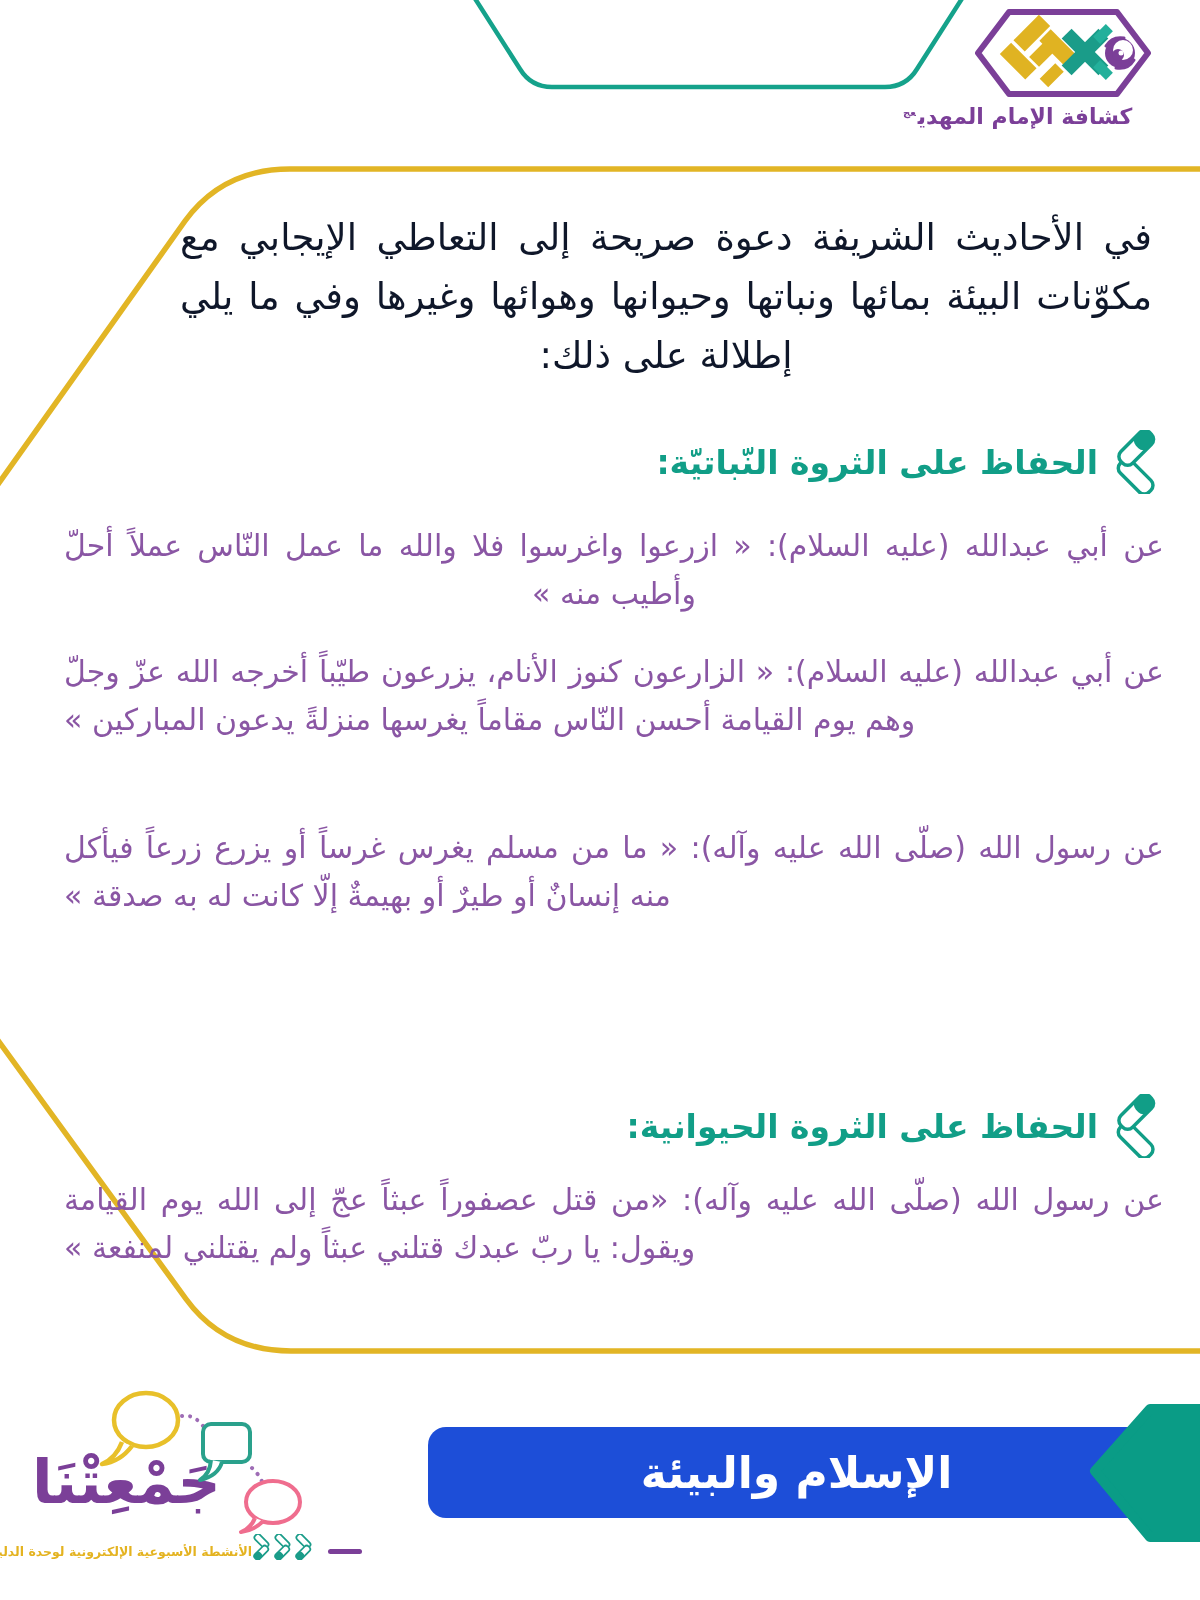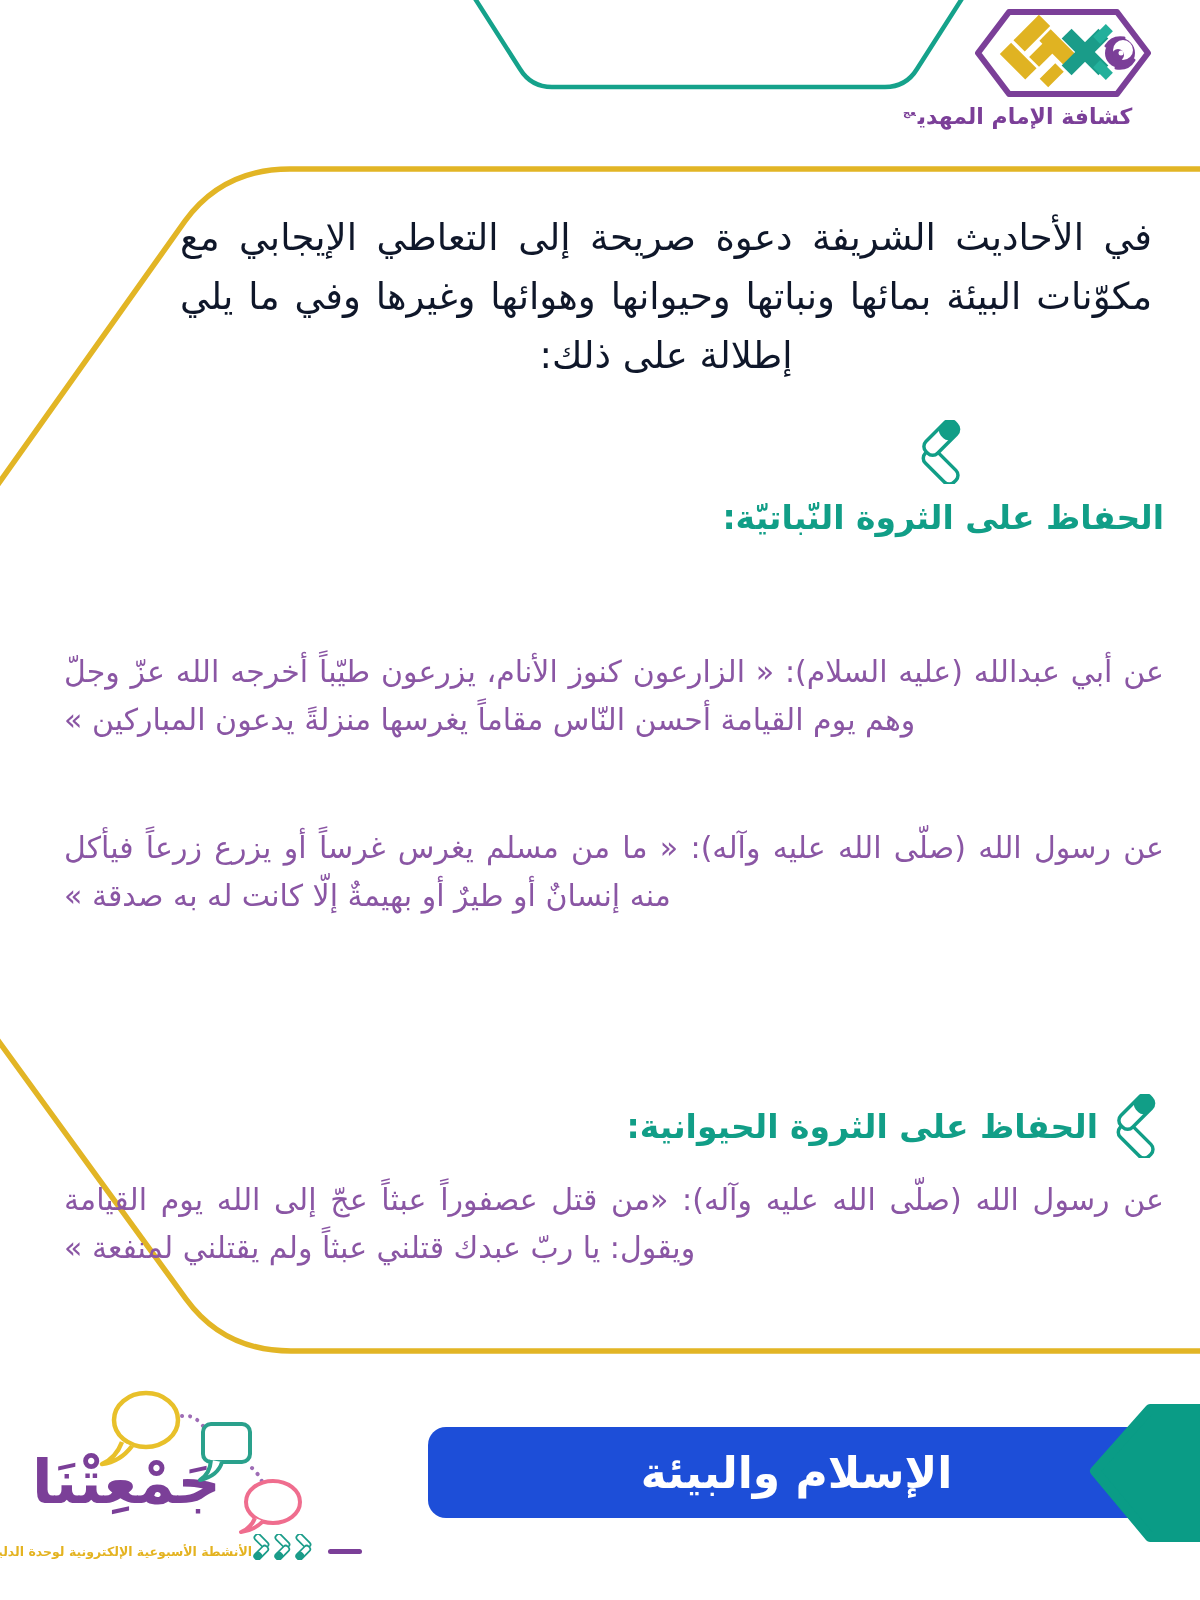--- a/index.html
+++ b/index.html
@@ -24,21 +24,21 @@
     color:#0f172a;font-size:37px;line-height:1.6;
     text-align:justify;text-align-last:center;
   }
 
   
   .heading{
     position:absolute;right:36px;display:flex;align-items:center;gap:14px;
     color:#119e87;font-size:33px;font-weight:bold;white-space:nowrap;
   }
   .heading .hicon{width:52px;height:64px;flex:0 0 auto;}
-  .h1pos{top:420px;flex-direction:column;}
+  .h1pos{top:430px;}
   .h2pos{top:1094px;}
 
   
   .hadith{
     position:absolute;right:36px;left:64px;margin:0;
     color:#8a56a4;font-size:30px;line-height:1.6;
     text-align:justify;
   }
   .last-center{text-align-last:center;}
   .last-left{text-align-last:left;}
@@ -113,20 +113,21 @@
     <svg class="hicon" viewBox="0 0 60 72">
       <g stroke="#119e87" stroke-width="4" fill="#ffffff">
         <rect x="0" y="-9" width="47" height="19" rx="8" transform="translate(11,36) rotate(45)"></rect>
         <rect x="0" y="-9" width="47" height="19" rx="8" transform="translate(11,36) rotate(-45)"></rect>
         <rect x="25" y="-9.5" width="22" height="20" rx="8" transform="translate(11,36) rotate(-45)" fill="#119e87" stroke="none"></rect>
       </g>
     </svg>
     <span>الحفاظ على الثروة النّباتيّة:</span>
   </div>
 
+  <p class="hadith p1 last-center">عن أبي عبدالله (عليه السلام): « ازرعوا واغرسوا فلا والله ما عمل النّاس عملاً أحلّ وأطيب منه »</p>
   <p class="hadith p2 last-left">عن أبي عبدالله (عليه السلام): « الزارعون كنوز الأنام، يزرعون طيّباً أخرجه الله عزّ وجلّ وهم يوم القيامة أحسن النّاس مقاماً يغرسها منزلةً يدعون المباركين »</p>
   <p class="hadith p3 last-left">عن رسول الله (صلّى الله عليه وآله): « ما من مسلم يغرس غرساً أو يزرع زرعاً فيأكل منه إنسانٌ أو طيرٌ أو بهيمةٌ إلّا كانت له به صدقة »</p>
 
   <div class="heading h2pos">
     <svg class="hicon" viewBox="0 0 60 72">
       <g stroke="#119e87" stroke-width="4" fill="#ffffff">
         <rect x="0" y="-9" width="47" height="19" rx="8" transform="translate(11,36) rotate(45)"></rect>
         <rect x="0" y="-9" width="47" height="19" rx="8" transform="translate(11,36) rotate(-45)"></rect>
         <rect x="25" y="-9.5" width="22" height="20" rx="8" transform="translate(11,36) rotate(-45)" fill="#119e87" stroke="none"></rect>
       </g>

